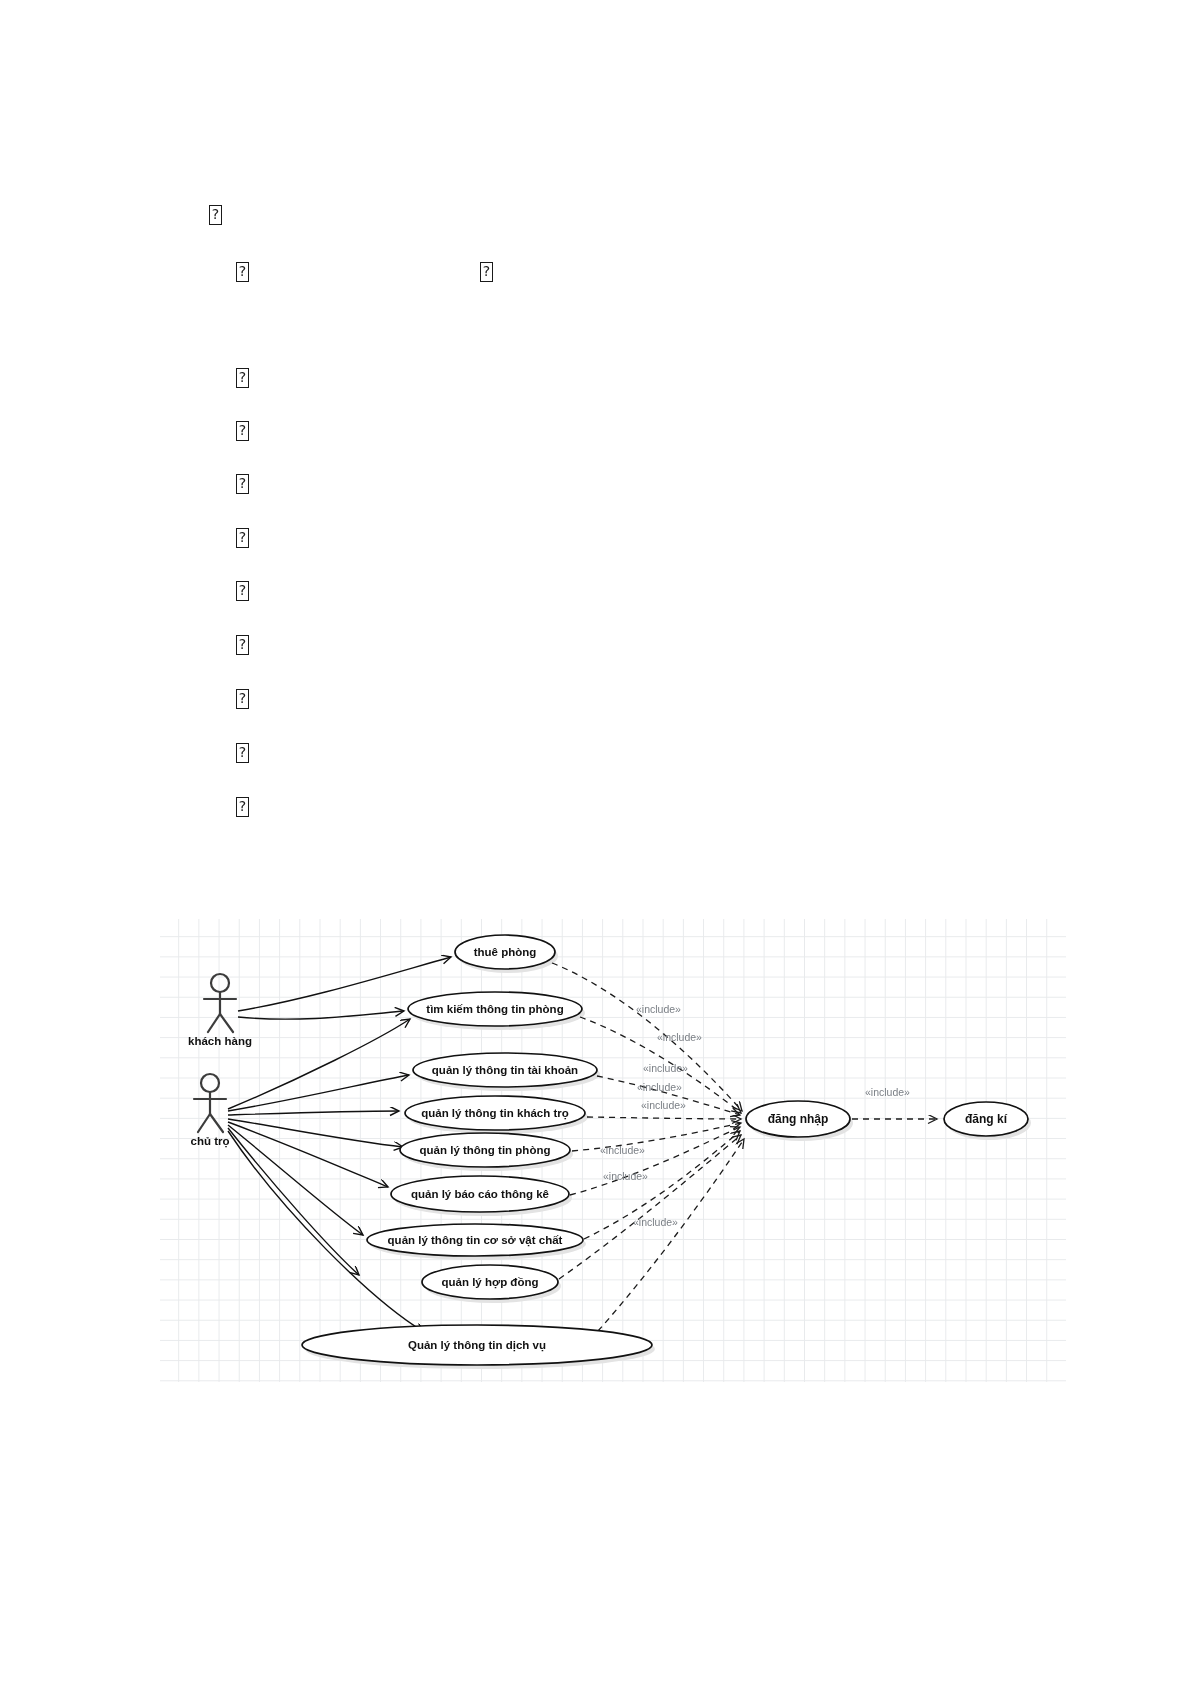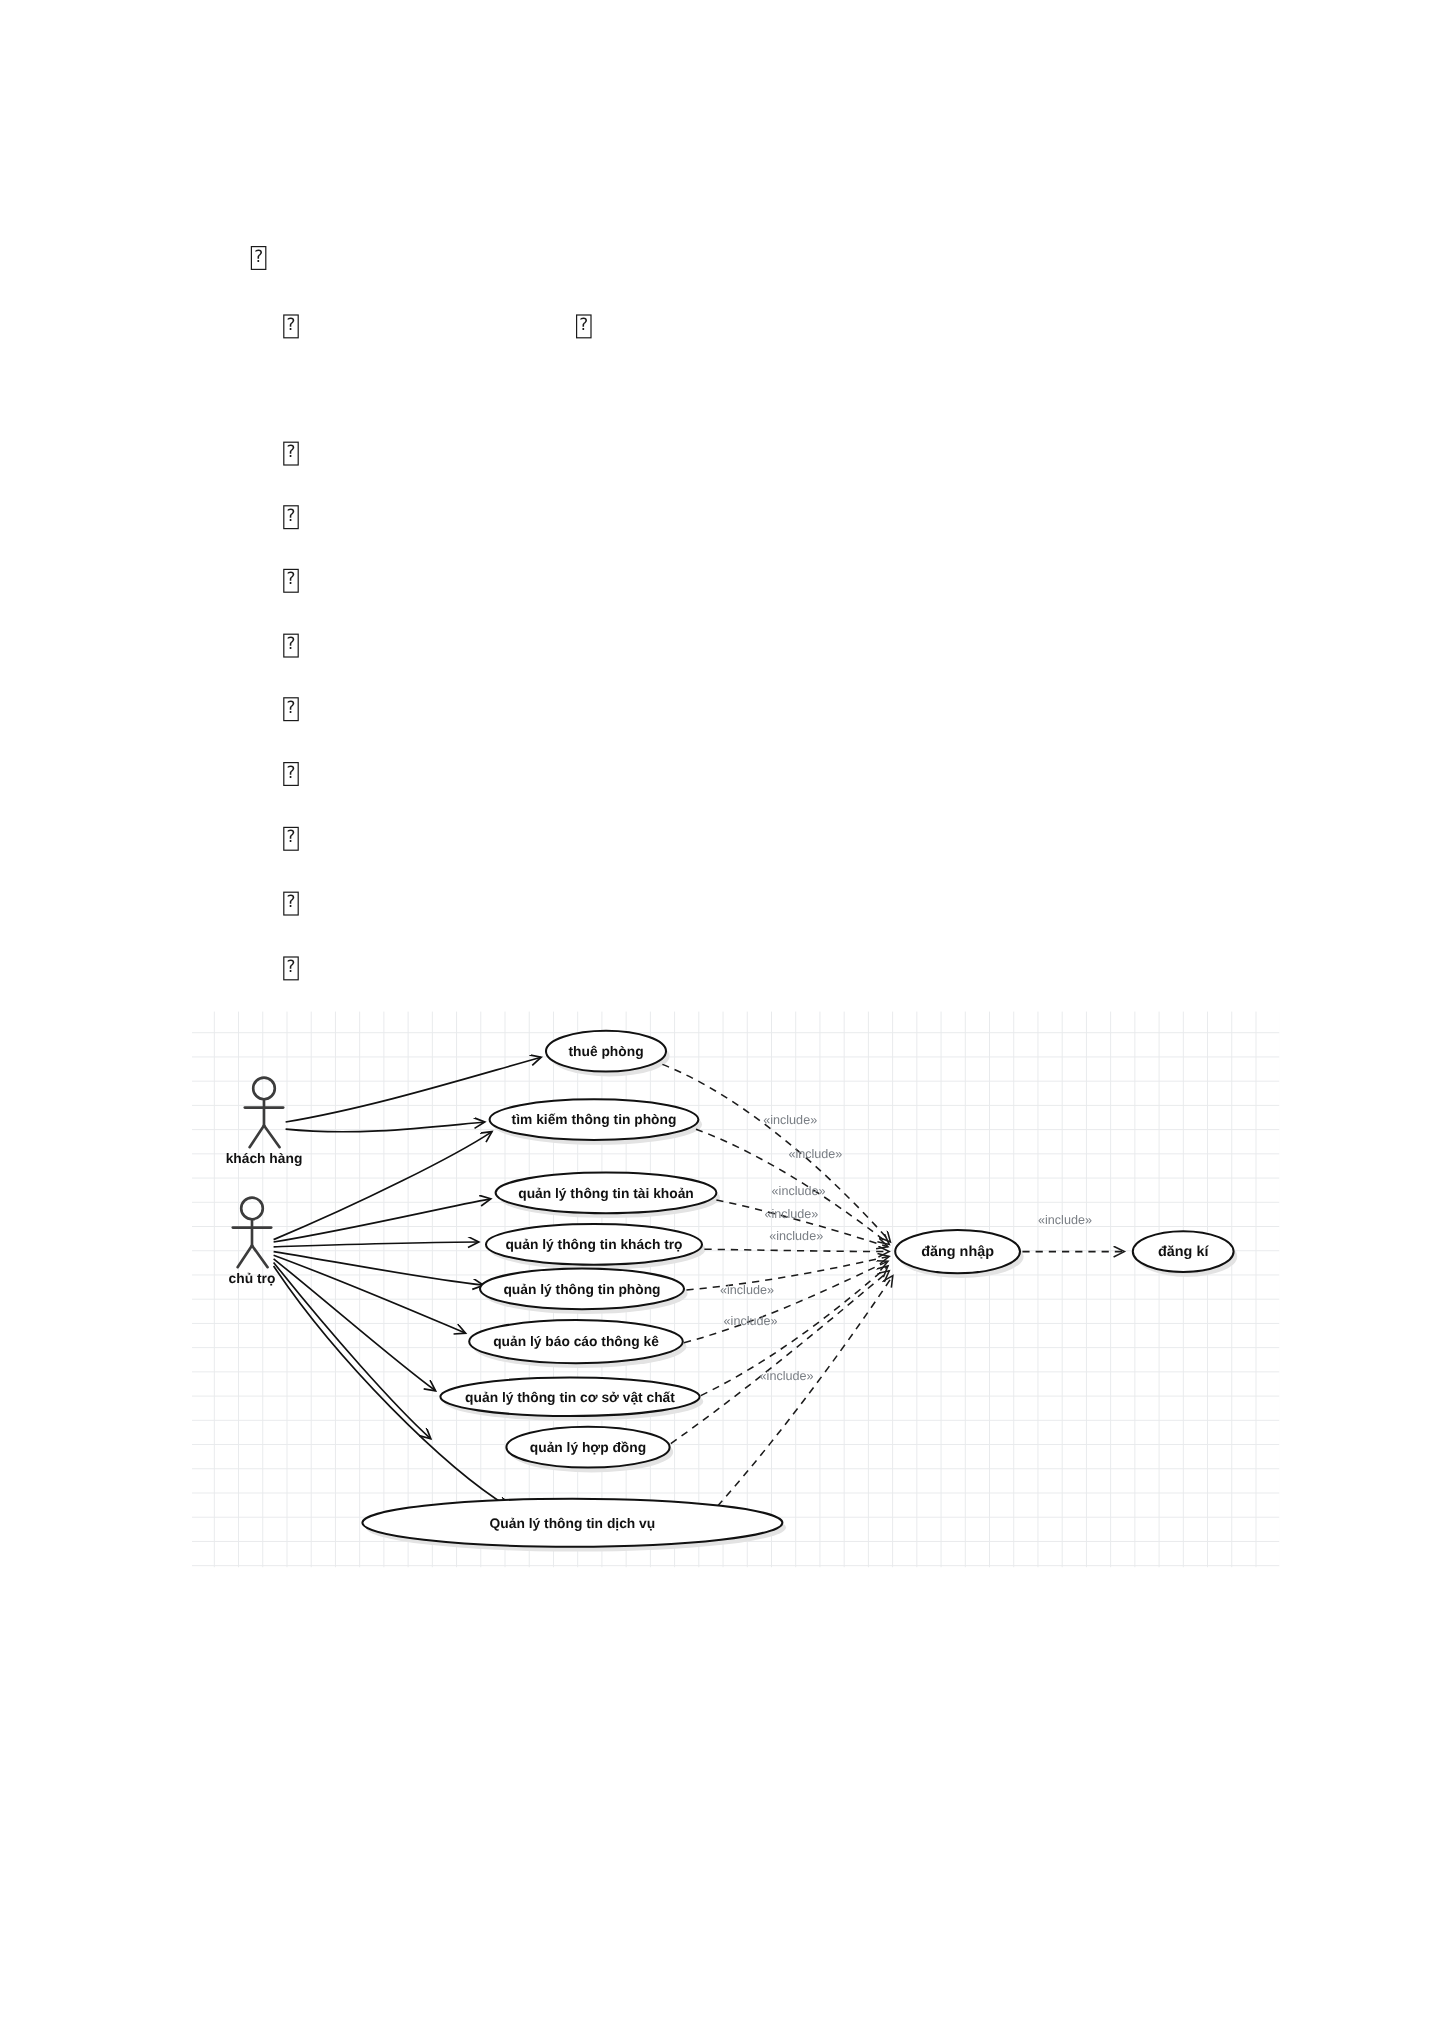--- a/index.html
+++ b/index.html
@@ -33,21 +33,21 @@
     font-size: 14px;
     line-height: 17px;
     text-align: center;
     font-weight: 400;
     background: #ffffff;
   }
   
   .diagram-wrap {
     position: absolute;
     left: 160px;
-    top: 843px;
+    top: 919px;
     width: 906px;
     height: 463px;
   }
   .diagram-grid {
     position: absolute;
     left: 0; top: 0;
     width: 100%;
     height: 100%;
     background-color: #ffffff;
     background-image:

